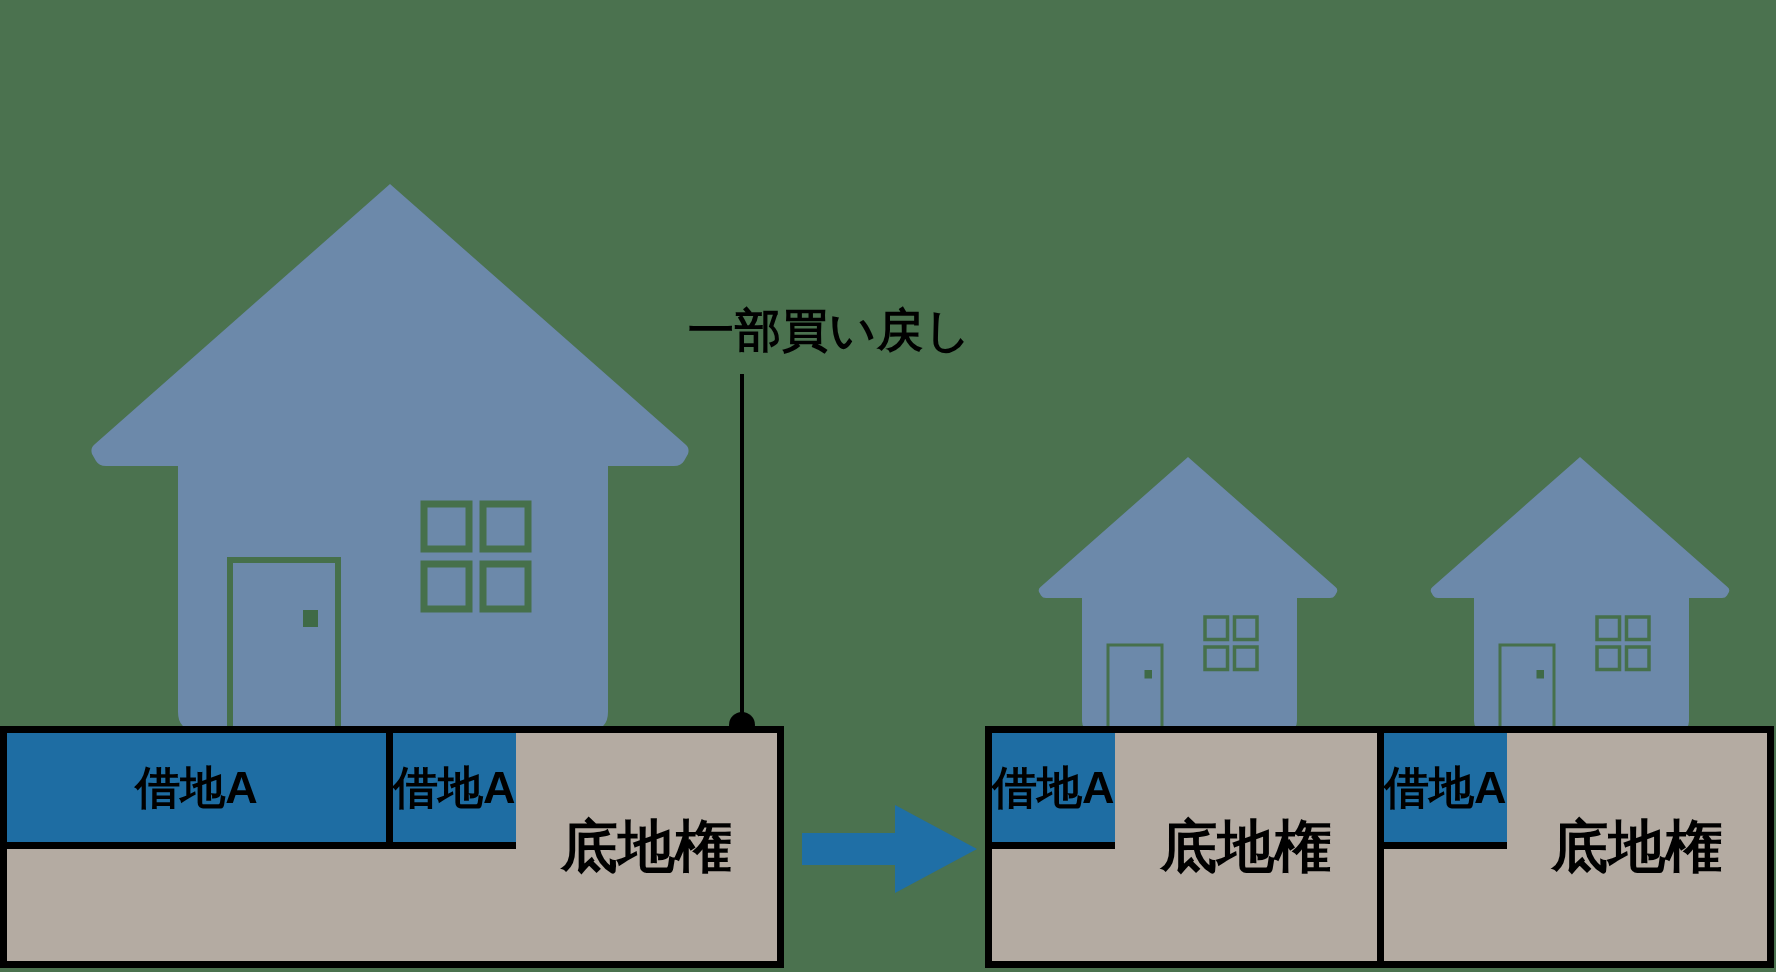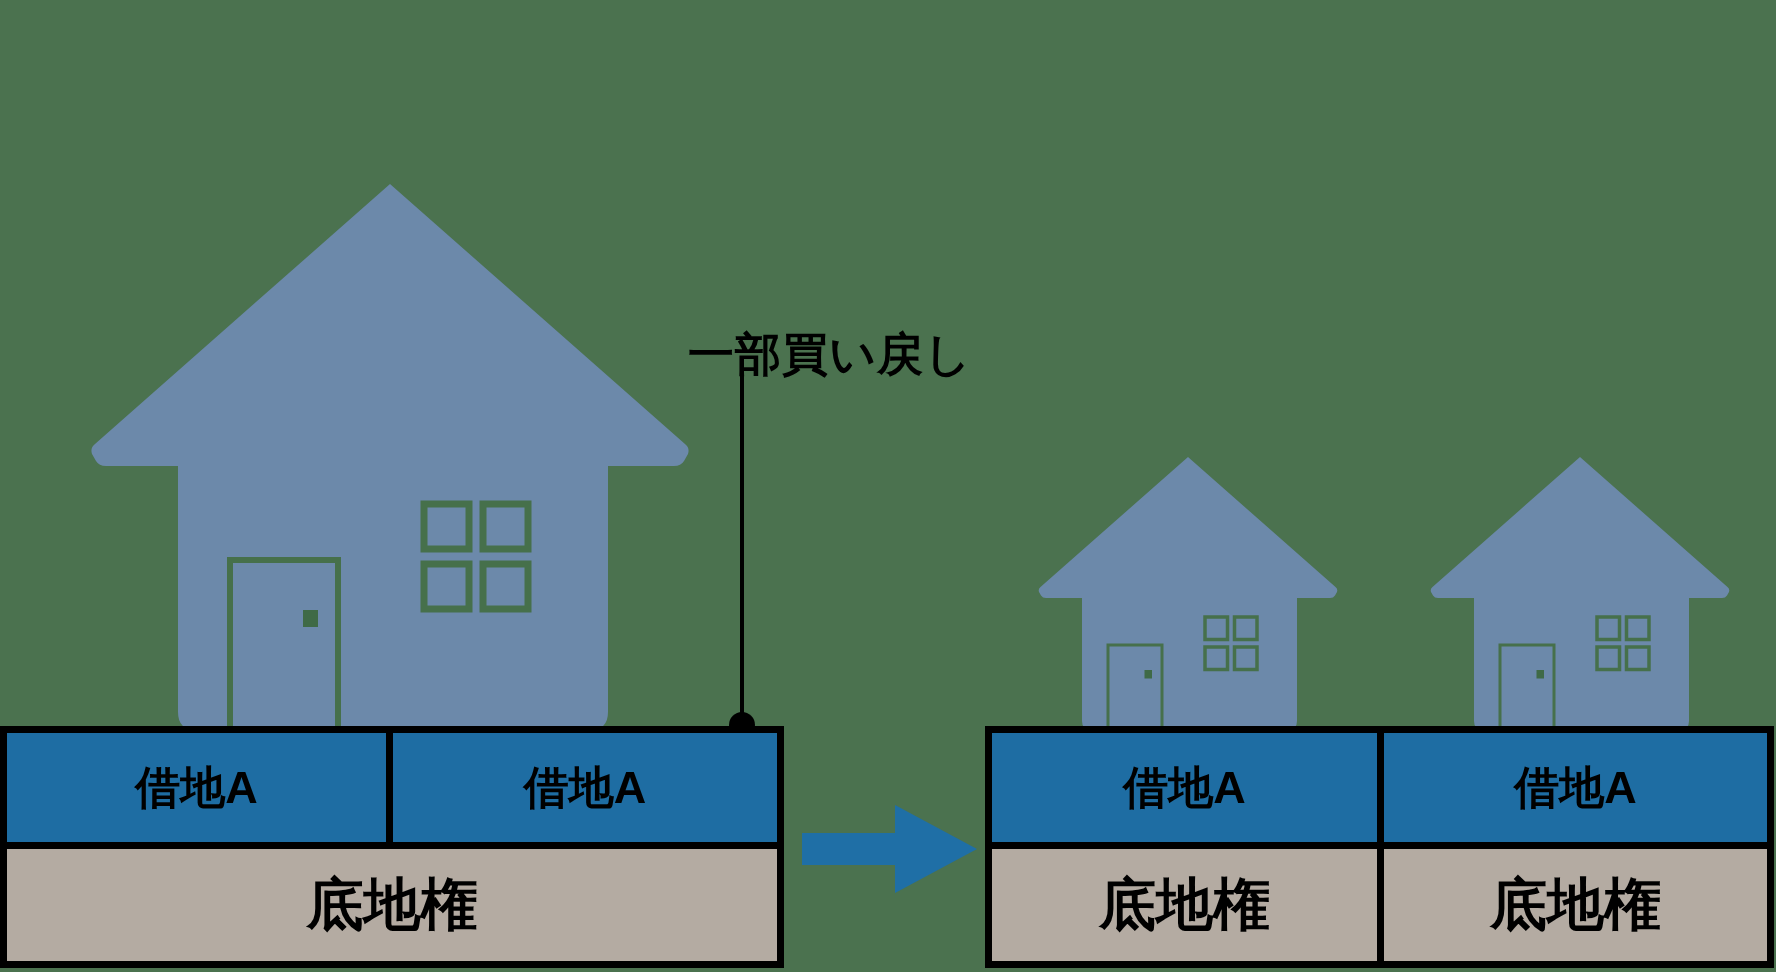--- a/index.html
+++ b/index.html
@@ -21,21 +21,21 @@
     font-family: "Liberation Sans", "DejaVu Sans", sans-serif;
     color: var(--ink);
   }
   .abs { position: absolute; }
 
   
   .house-svg { display: block; }
 
   
   .annotation-label {
-    left: 688px; top: 324px;
+    left: 688px; top: 300px;
     font-size: 46px; font-weight: bold;
     letter-spacing: 1px;
     white-space: nowrap;
     color: var(--ink);
     text-align: center;
   }
   .annotation-line {
     left: 740px; top: 374px;
     width: 4px; height: 342px;
     background: var(--ink);
@@ -44,21 +44,21 @@
     left: 729px; top: 712px;
     width: 26px; height: 26px;
     border-radius: 50%;
     background: var(--ink);
   }
 
   
   .block {
     border: 7px solid var(--ink);
     display: flex;
-    flex-direction: column;
+    flex-direction: row;
     background: var(--beige);
   }
   .block-left  { left: 0px;    top: 726px; width: 784px; height: 242px; }
   .block-r1    { left: 985px;  top: 726px; width: 399px; height: 242px; }
   .block-r2    { left: 1384px; top: 726px; width: 390px; height: 242px; border-left: none; }
   .leased-row {
     height: 116px;
     display: flex;
     background: var(--band-blue);
     border-bottom: 7px solid var(--ink);

